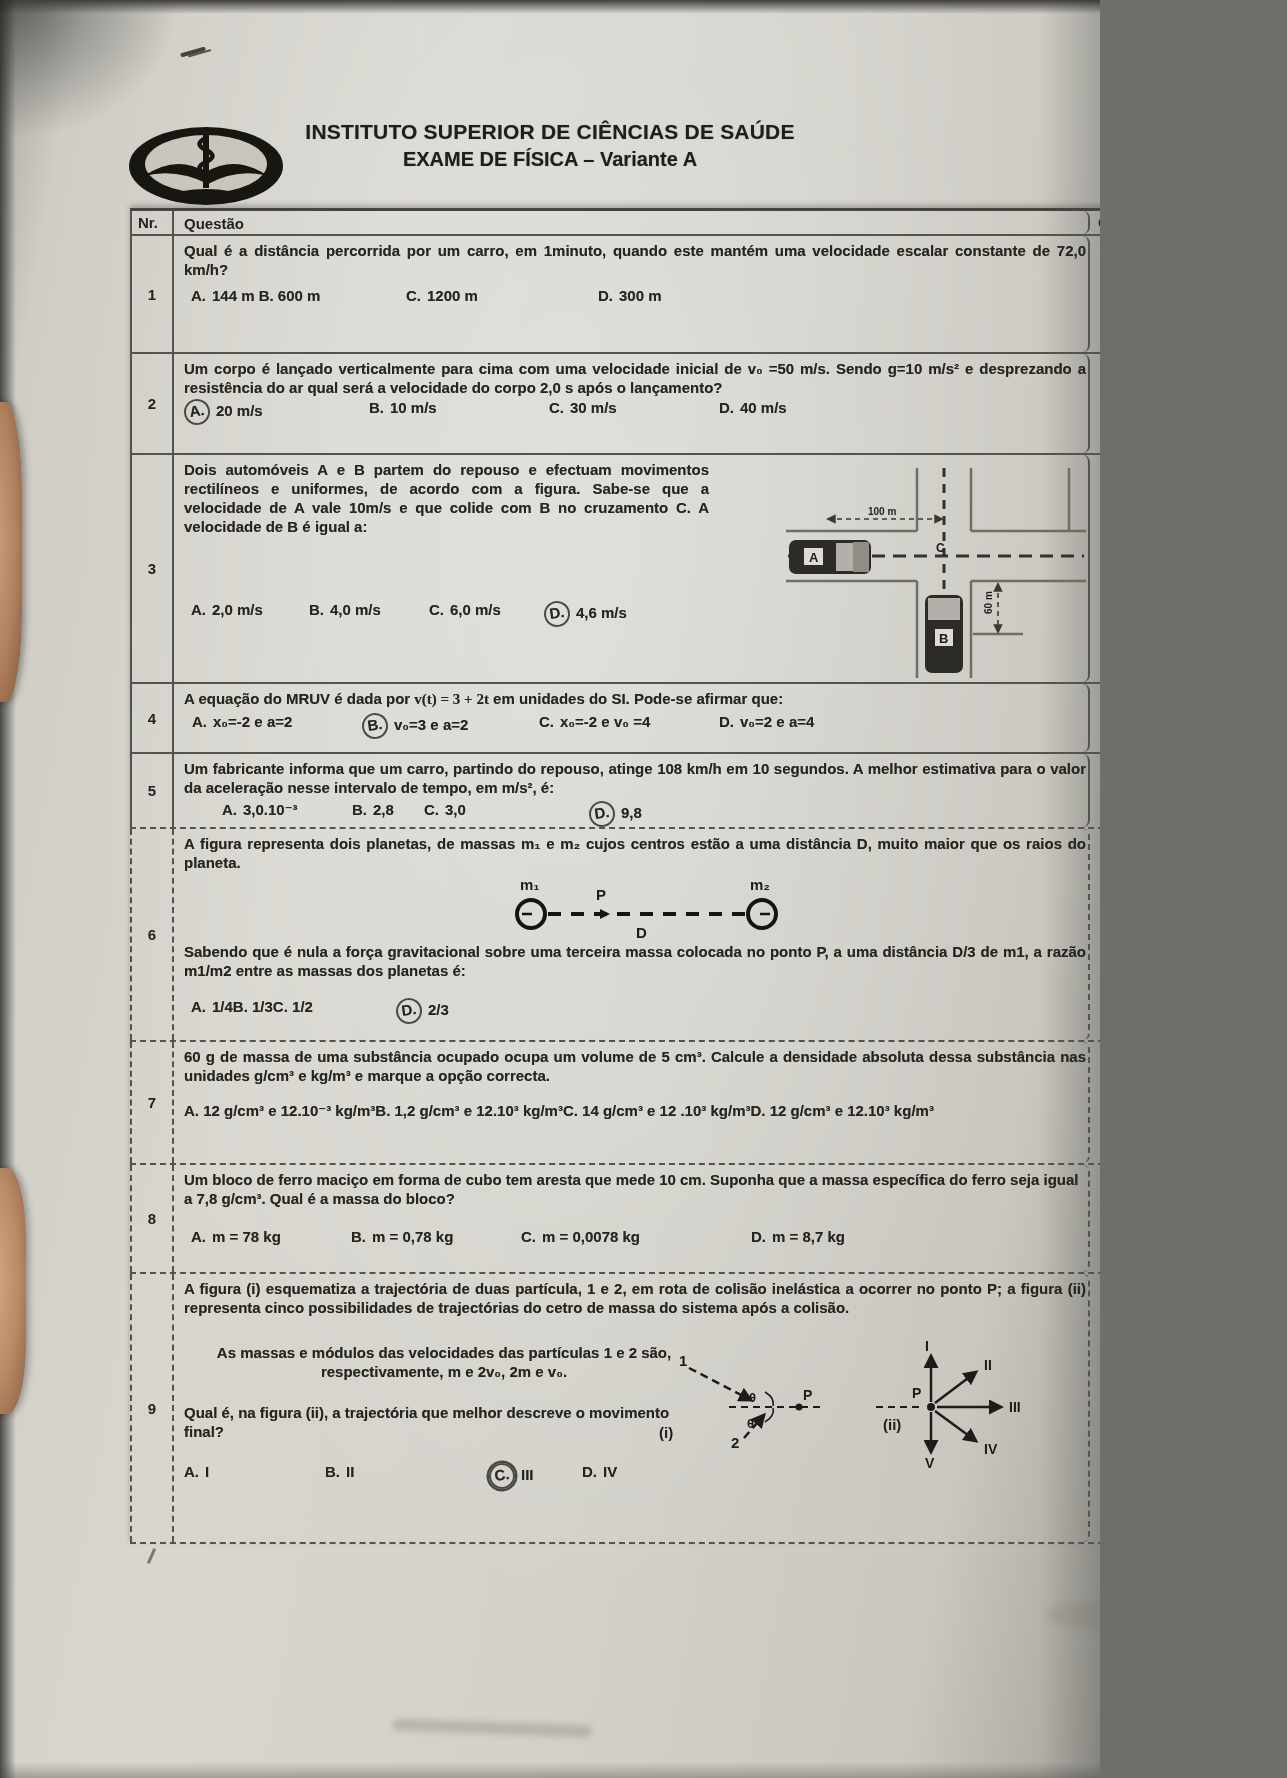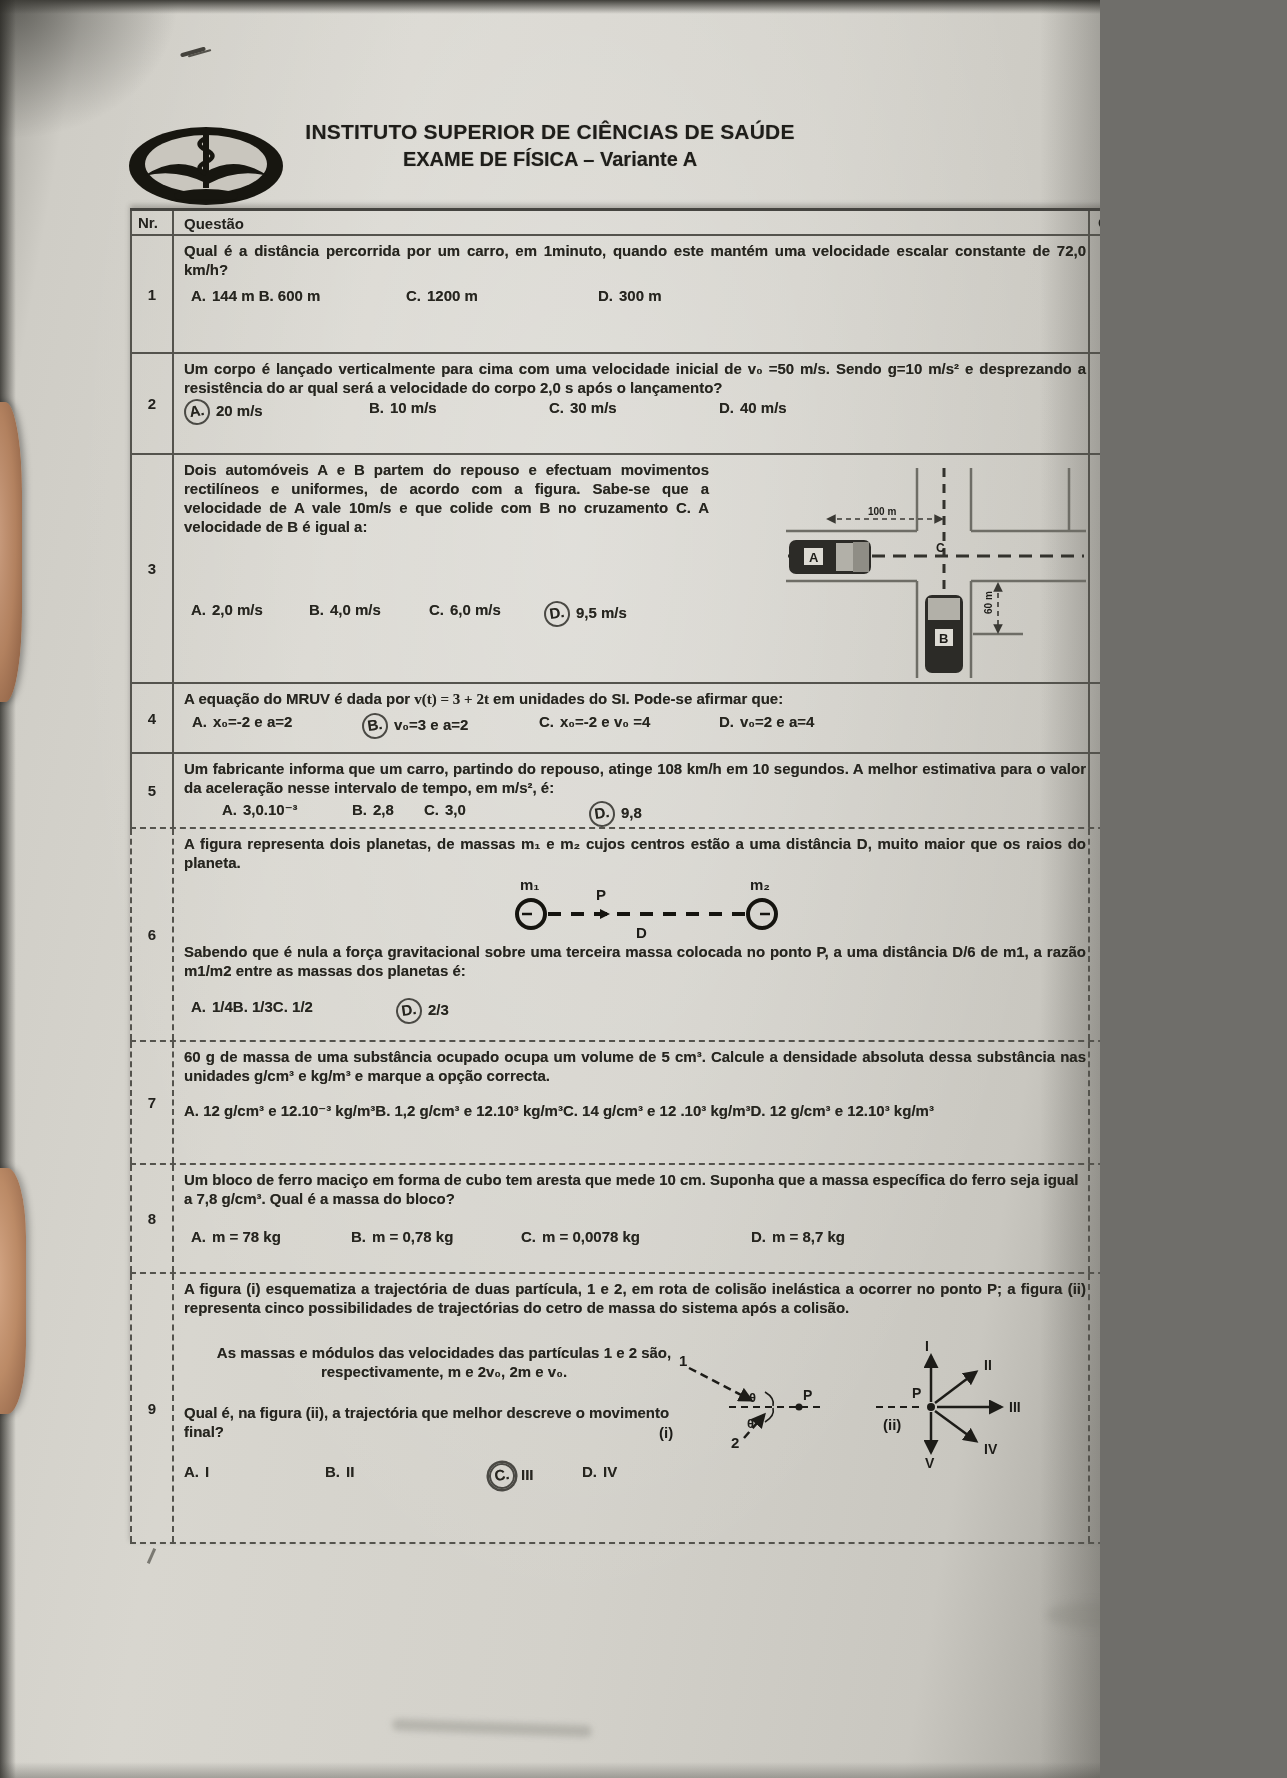--- a/index.html
+++ b/index.html
@@ -29,21 +29,21 @@
   .page-header{position:absolute;left:0;top:120px;width:100%;text-align:center;}
   .inst{font-size:21px;font-weight:bold;letter-spacing:.2px;margin:0;color:#1f1e1a;text-shadow:0 0 1px rgba(31,30,26,.4);}
   .subt{font-size:20px;font-weight:bold;margin:4px 0 0 0;color:#1f1e1a;text-shadow:0 0 1px rgba(31,30,26,.4);}
 
   .exam-table{position:absolute;left:130px;top:208px;width:1034px;border-bottom:2px dashed #54534d;box-shadow:0 -3px 5px rgba(55,54,48,.3);}
   .row{display:flex;border-top:2px solid #54534d;box-sizing:border-box;}
   .row.head{border-top:3px solid #454440;text-align:right;}
   .cell{box-sizing:border-box;}
   .nr{width:44px;border-left:2px solid #54534d;border-right:2px solid #54534d;display:flex;align-items:center;justify-content:center;
       font-weight:bold;font-size:15px;flex:none;}
-  .q{flex:1;border-right:2px solid #54534d;padding:5px 2px 4px 10px;position:relative;min-width:0;}
+  .q{flex:1;border-right:2px solid #54534d;padding:5px 2px 4px 10px;position:relative;min-width:0;border-radius:7px;}
   .cot{width:74px;border-right:2px solid #54534d;display:flex;align-items:center;justify-content:center;font-weight:bold;font-size:15px;flex:none;}
   .row.dashed{border-top-style:dashed;}
   .row.dashed .nr{border-left-style:dashed;border-right-style:dashed;}
   .row.dashed .q{border-right-style:dashed;}
   .row.dashed .cot{border-right-style:dashed;}
   .head .nr,.head .q,.head .cot{font-weight:bold;font-size:15px;}
   .head .q{display:flex;align-items:center;}
   .head .nr{justify-content:flex-start;padding-left:6px;}
   .head .cot{justify-content:flex-start;padding-left:8px;}
 
@@ -130,21 +130,21 @@
     </div>
 
     <div class="row" style="height:229px">
       <div class="cell nr">3</div>
       <div class="cell q">
         <p class="qtext narrow">Dois automóveis A e B partem do repouso e efectuam movimentos rectilíneos e uniformes, de acordo com a figura. Sabe-se que a velocidade de A vale 10m/s e que colide com B no cruzamento C. A velocidade de B é igual a:</p>
         <div class="opts" style="position:absolute;left:10px;top:146px;width:600px">
           <span class="opt" style="left:7px"><span class="olbl">A.</span><span>2,0 m/s</span></span>
           <span class="opt" style="left:125px"><span class="olbl">B.</span><span>4,0 m/s</span></span>
           <span class="opt" style="left:245px"><span class="olbl">C.</span><span>6,0 m/s</span></span>
-          <span class="opt" style="left:360px"><span class="olbl circ">D.</span><span>9,5 m/s</span></span>
+          <span class="opt" style="left:360px"><span class="olbl circ">D.</span><span>4,6 m/s</span></span>
         </div>
         <div class="fig-q3">
           <svg width="300" height="224" viewBox="0 0 300 224">
             <defs>
               <marker id="ah3" viewBox="0 0 10 10" refX="8" refY="5" markerWidth="6" markerHeight="6" orient="auto-start-reverse">
                 <path d="M0 0 L10 5 L0 10 z" fill="#3a3934"></path>
               </marker>
             </defs>
 
             <g stroke="#6e6d66" stroke-width="2.5" fill="none">
@@ -229,21 +229,21 @@
             <circle cx="17" cy="38" r="14" fill="none" stroke="#15140f" stroke-width="4"></circle>
             <line x1="8" y1="38" x2="18" y2="38" stroke="#15140f" stroke-width="2.5"></line>
             <circle cx="248" cy="38" r="14" fill="none" stroke="#15140f" stroke-width="4"></circle>
             <line x1="246" y1="38" x2="256" y2="38" stroke="#15140f" stroke-width="2.5"></line>
             <line x1="34" y1="38" x2="231" y2="38" stroke="#15140f" stroke-width="4" stroke-dasharray="13 10"></line>
             <text x="82" y="24" font-size="15" font-weight="bold">P</text>
             <path d="M86 33 L96 38 L86 43 Z" fill="#15140f"></path>
             <text x="122" y="62" font-size="15" font-weight="bold">D</text>
           </svg>
         </div>
-        <p class="qtext">Sabendo que é nula a força gravitacional sobre uma terceira massa colocada no ponto P, a uma distância D/6 de m1, a razão m1/m2 entre as massas dos planetas é:</p>
+        <p class="qtext">Sabendo que é nula a força gravitacional sobre uma terceira massa colocada no ponto P, a uma distância D/3 de m1, a razão m1/m2 entre as massas dos planetas é:</p>
         <div class="opts" style="margin-top:18px">
           <span class="opt" style="left:7px"><span class="olbl">A.</span><span>1/4B.  1/3C. 1/2</span></span>
           <span class="opt" style="left:212px"><span class="olbl circ">D.</span><span>2/3</span></span>
         </div>
       </div>
       <div class="cell cot">0,5</div>
     </div>
 
     <div class="row dashed" style="height:123px">
       <div class="cell nr">7</div>

